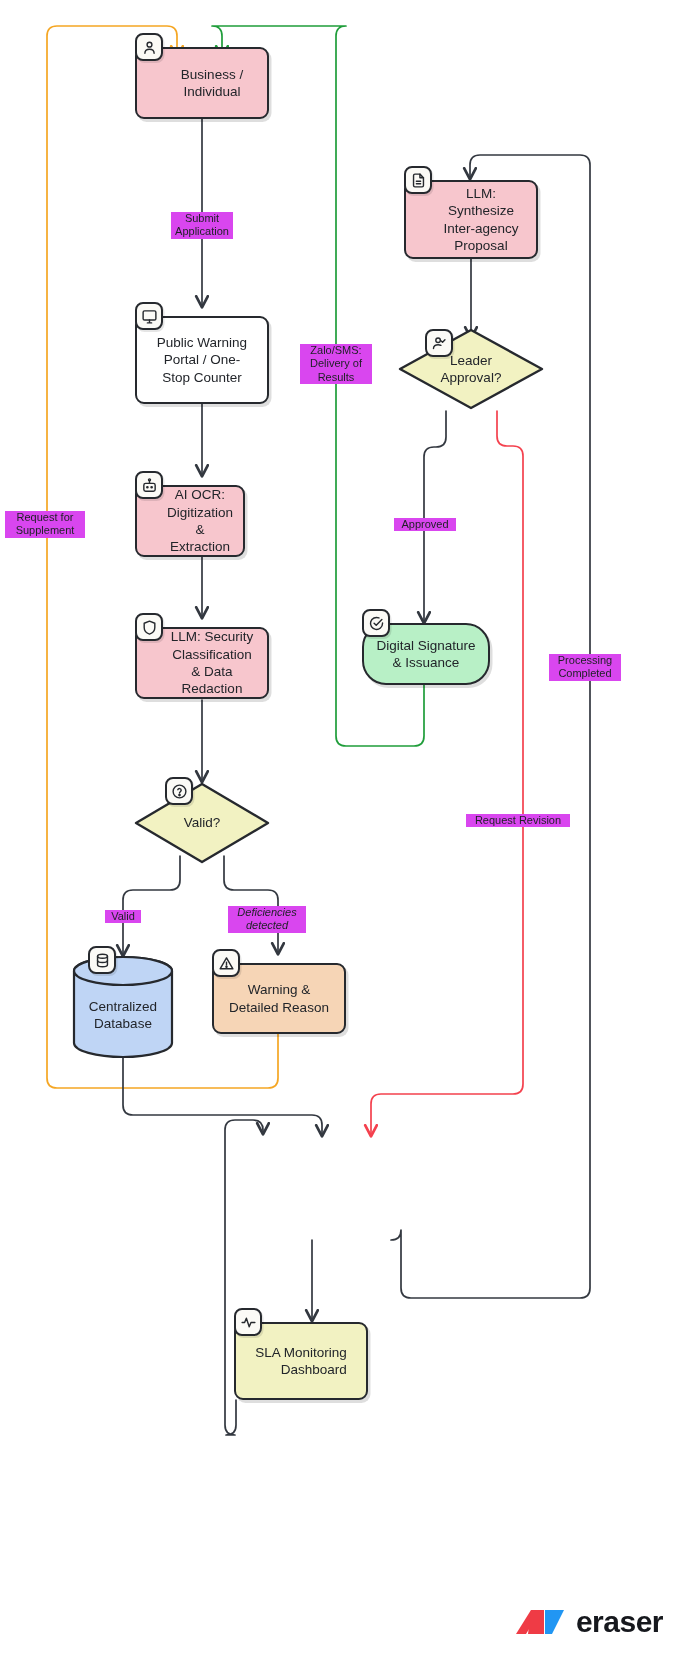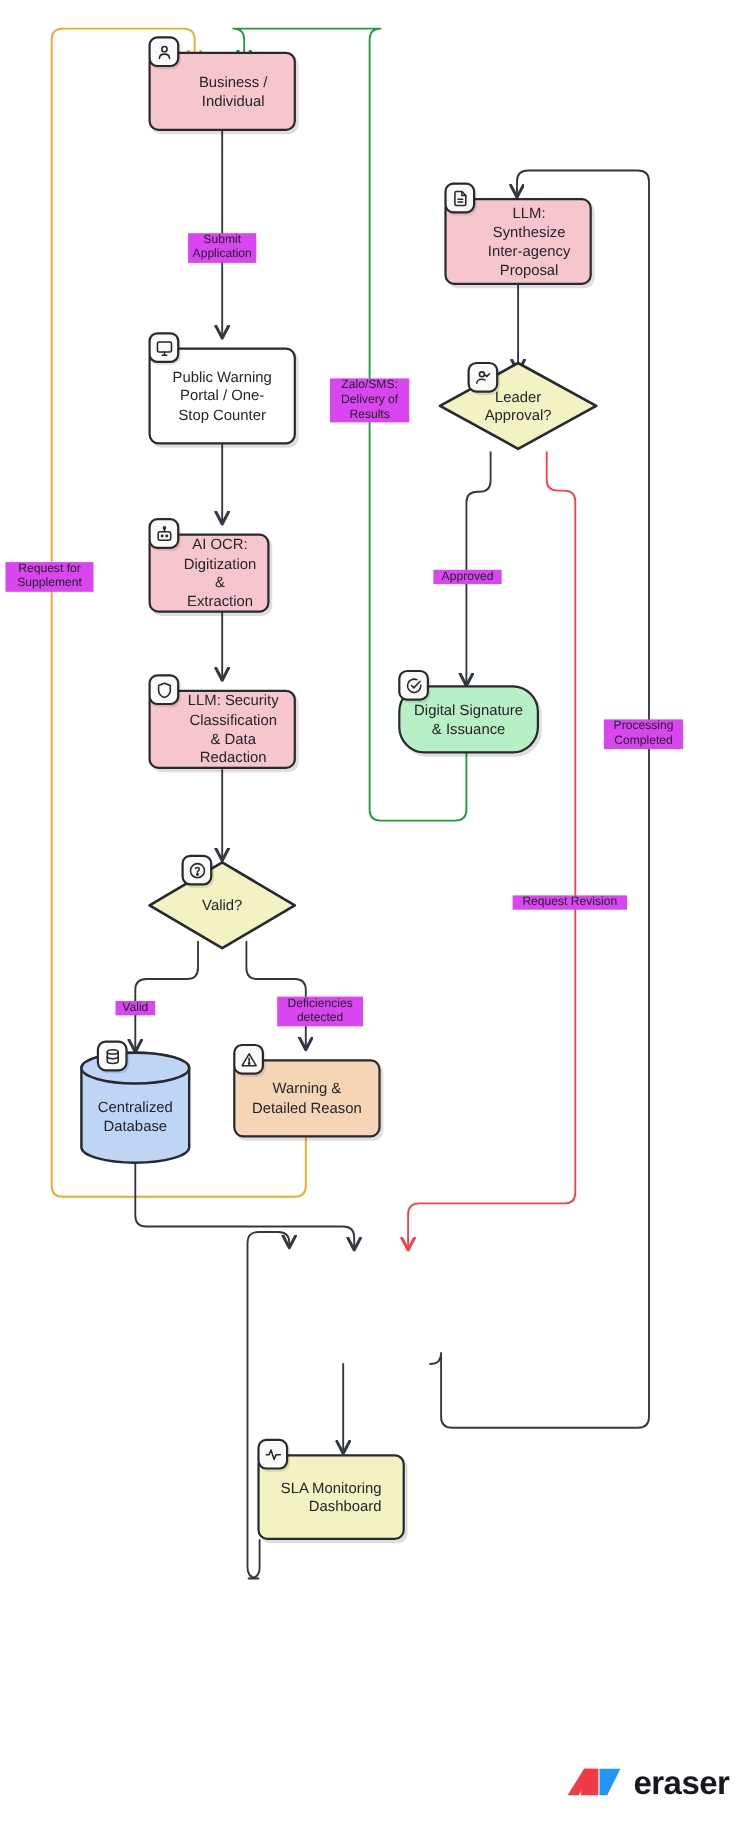--- a/index.html
+++ b/index.html
@@ -82,21 +82,21 @@
     z-index: 6;
     white-space: pre-line;
   }
 
   
   #logo {
     position: absolute;
     right: 18px;
     bottom: 26px;
     display: flex;
-    align-items: flex-start;
+    align-items: center;
     gap: 10px;
     z-index: 10;
   }
   #logo .mark { display: block; }
   #logo .wordmark {
     font-size: 30px;
     font-weight: bold;
     letter-spacing: -0.5px;
     color: #16181d;
     font-family: "Liberation Sans", sans-serif;
@@ -311,21 +311,21 @@
 
   <div class="edge-label" style="left:394px; top:518px; width:62px;">Approved</div>
 
   <div class="edge-label" style="left:549px; top:654px; width:72px;">Processing
 Completed</div>
 
   <div class="edge-label" style="left:466px; top:814px; width:104px;">Request Revision</div>
 
   <div class="edge-label" style="left:105px; top:910px; width:36px;">Valid</div>
 
-  <div class="edge-label" style="left:252px; top:906px; width:78px;">Deficiencies
+  <div class="edge-label" style="left:228px; top:906px; width:78px;font-style:italic;">Deficiencies
 detected</div>
 
   <div id="logo">
     <svg class="mark" width="52" height="30" viewBox="0 0 52 30">
       <polygon points="2,27 17,3 27,3 12,27" fill="#ef3b45"></polygon>
       <polygon points="17,3 30,3 30,27 14,27" fill="#ef3b45"></polygon>
       <polygon points="31,3 50,3 38,27 31,27" fill="#2196f3"></polygon>
     </svg>
     <span class="wordmark">eraser</span>
   </div>

